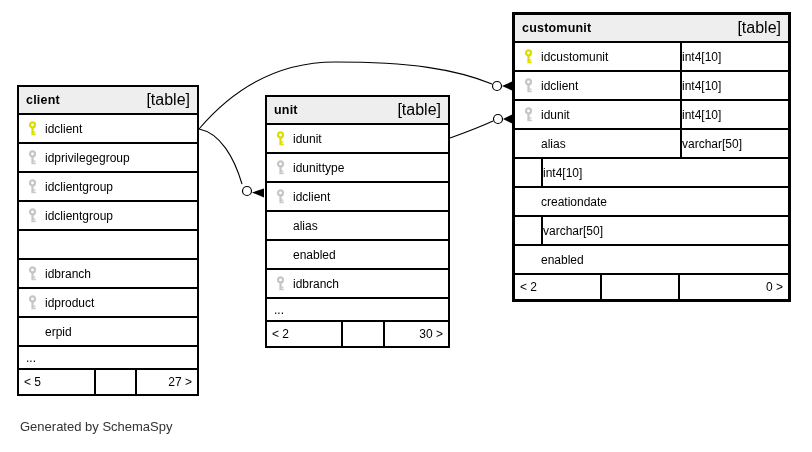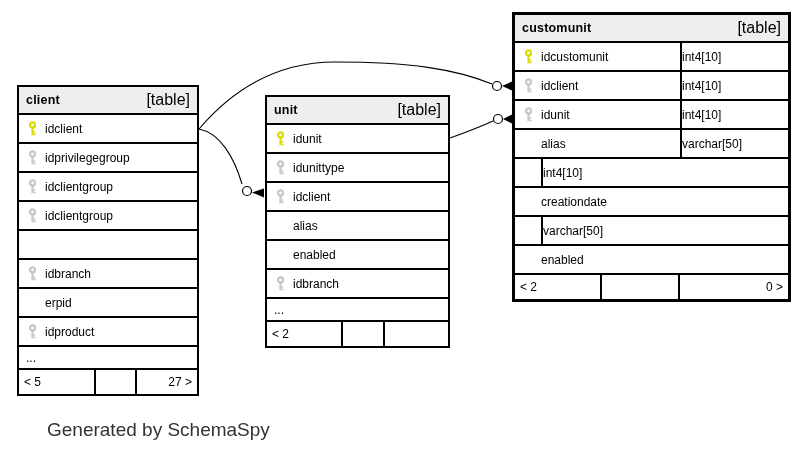--- a/index.html
+++ b/index.html
@@ -79,23 +79,22 @@
   }
   .fc { box-sizing: border-box; display: flex; align-items: center; }
   .fc-left  { padding-left: 5px; border-right: 2px solid #000; }
   .fc-mid   { border-right: 2px solid #000; }
   .fc-right { flex: 1; justify-content: flex-end; padding-right: 5px; }
 
   #caption {
     position: absolute;
     left: 20px; top: 419px;
     z-index: 2;
-    font-size: 19px;
+    font-size: 13px;
     color: #333333;
-    margin-left: 27px;
   }
 </style>
 </head>
 <body>
 
 <div id="canvas">
 
   <svg id="edges" width="812" height="452" viewBox="0 0 812 452">
     <g>
       <path class="edge" d="M199,129 C228,95 272,62 335,62 C410,62 455,69 492,84"></path>
@@ -171,33 +170,33 @@
           <svg width="11" height="15" viewBox="0 0 11 15">
             <circle cx="5.5" cy="3.9" r="2.5" fill="none" stroke="#c6c6c6" stroke-width="2.2"></circle>
             <rect x="4.4" y="6.6" width="2.2" height="7.6" fill="#c6c6c6"></rect>
             <rect x="6.4" y="10.4" width="1.9" height="1.5" fill="#c6c6c6"></rect>
             <rect x="6.4" y="12.7" width="2.4" height="1.5" fill="#c6c6c6"></rect>
           </svg>
         </span>
         <span class="col-name">idbranch</span>
       </div>
       <div class="t-row">
+        <span class="key-cell">
+          <svg width="11" height="15" viewBox="0 0 11 15">
+            <circle cx="5.5" cy="3.9" r="2.5" fill="none" stroke="#c6c6c6" stroke-width="2.2"></circle>
+            <rect x="4.4" y="6.6" width="2.2" height="7.6" fill="#c6c6c6"></rect>
+            <rect x="6.4" y="10.4" width="1.9" height="1.5" fill="#c6c6c6"></rect>
+            <rect x="6.4" y="12.7" width="2.4" height="1.5" fill="#c6c6c6"></rect>
+          </svg>
+        </span>
+        <span class="col-name">idproduct</span>
+      </div>
+      <div class="t-row">
         <span class="key-cell"></span>
         <span class="col-name">erpid</span>
-      </div>
-      <div class="t-row">
-        <span class="key-cell">
-          <svg width="11" height="15" viewBox="0 0 11 15">
-            <circle cx="5.5" cy="3.9" r="2.5" fill="none" stroke="#c6c6c6" stroke-width="2.2"></circle>
-            <rect x="4.4" y="6.6" width="2.2" height="7.6" fill="#c6c6c6"></rect>
-            <rect x="6.4" y="10.4" width="1.9" height="1.5" fill="#c6c6c6"></rect>
-            <rect x="6.4" y="12.7" width="2.4" height="1.5" fill="#c6c6c6"></rect>
-          </svg>
-        </span>
-        <span class="col-name">idproduct</span>
       </div>
       <div class="t-ellipsis">...</div>
       <div class="t-footer">
         <span class="fc fc-left" style="width: 77px;">&lt; 5</span>
         <span class="fc fc-mid" style="width: 41px;"></span>
         <span class="fc fc-right">27 &gt;</span>
       </div>
     </div>
 
   <div class="table-node" id="tbl-unit" style="left:265px; top:95px; width:185px;">
@@ -254,20 +253,21 @@
             <rect x="6.4" y="10.4" width="1.9" height="1.5" fill="#c6c6c6"></rect>
             <rect x="6.4" y="12.7" width="2.4" height="1.5" fill="#c6c6c6"></rect>
           </svg>
         </span>
         <span class="col-name">idbranch</span>
       </div>
       <div class="t-ellipsis">...</div>
       <div class="t-footer">
         <span class="fc fc-left" style="width: 76px;">&lt; 2</span>
         <span class="fc fc-mid" style="width: 42px;"></span>
+        <span class="fc fc-right">30 &gt;</span>
       </div>
     </div>
 
   <div class="table-node thick" id="tbl-customunit" style="left:512px; top:12px; width:279px;">
       <div class="t-header">
         <span class="t-name">customunit</span>
         <span class="t-tag">[table]</span>
       </div>
       <div class="t-row">
         <span class="key-cell">

